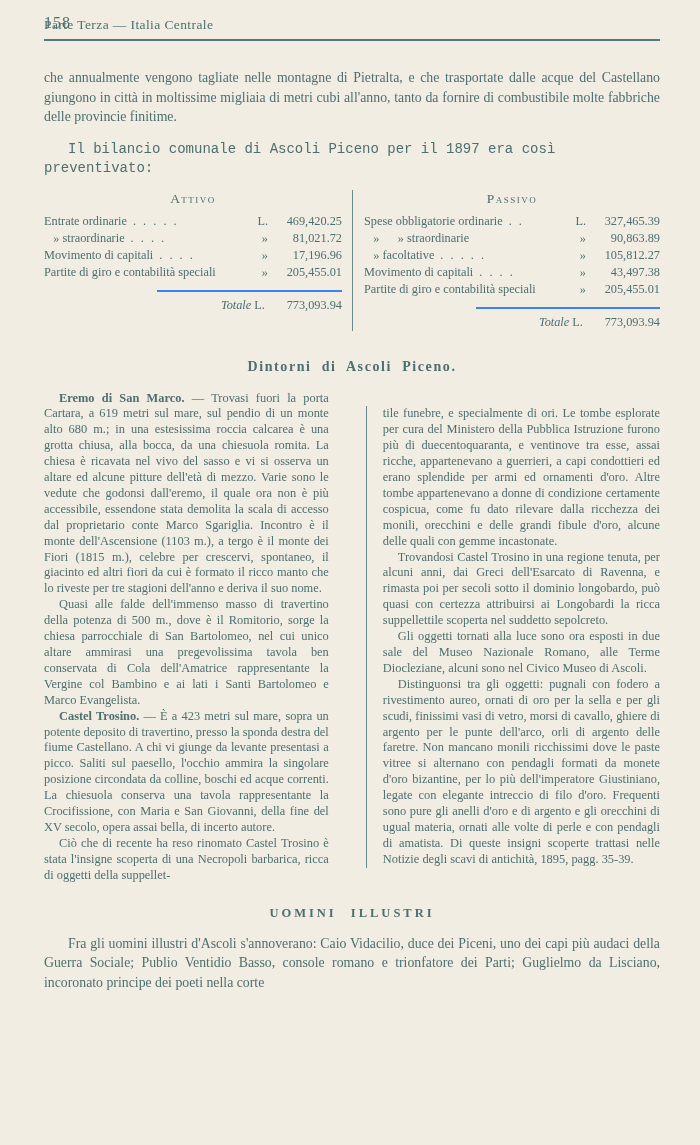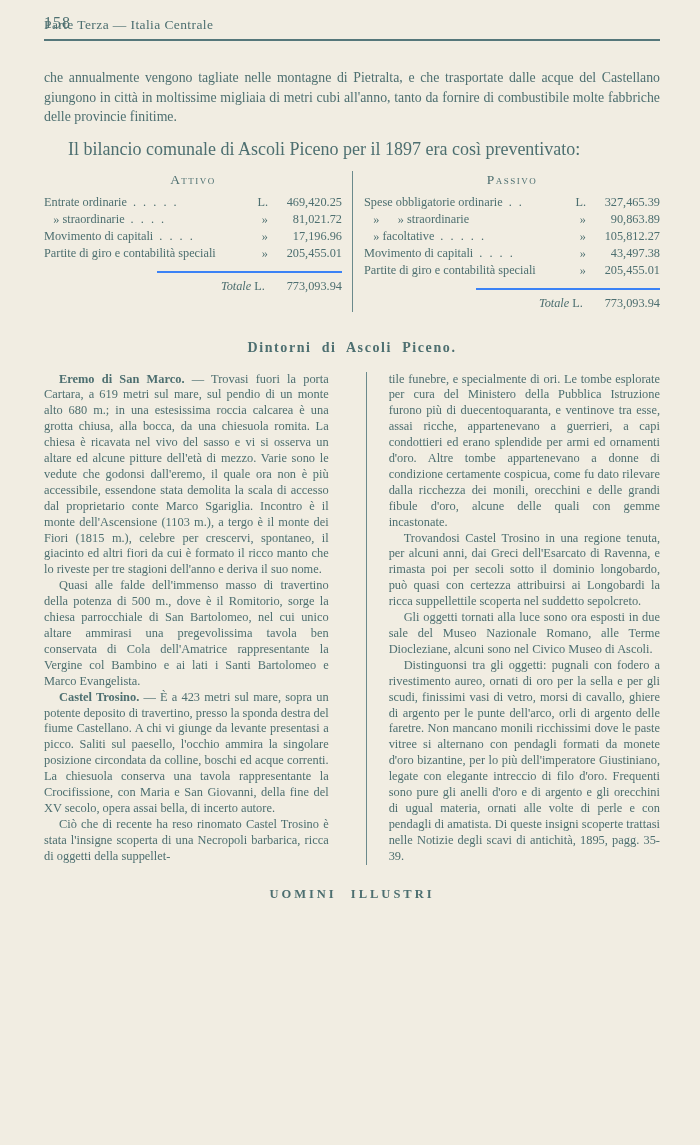--- a/index.html
+++ b/index.html
@@ -15,41 +15,41 @@
   .page-header { position: relative; height: 22px; }
   .pagenum { position: absolute; left: 0; top: 0; font-size: 16px; letter-spacing: 1px; }
   .running-title { position: absolute; left: 0; right: 0; top: 3px; text-align: left; font-size: 13.5px; letter-spacing: .4px; }
   .header-rule { border: none; border-top: 2px solid #55777a; margin: 3px 0 0 0; }
 
   
   .intro { margin: 27px 0 8px 0; font-size: 13.8px; line-height: 19.5px; text-align: justify; }
 
   
   .sec-heading { margin: 22px 0 0 0; text-align: center; font-size: 12.5px; font-weight: bold; letter-spacing: 4px; }
-  .bilancio-intro { margin: 13px 0 0 0; text-indent: 24px; font-size: 18px; line-height: 19px; }
+  .bilancio-intro { margin: 13px 0 0 0; text-indent: 24px; font-size: 14px; line-height: 19px; font-family: Liberation Mono, monospace; }
   .balance-columns { display: flex; margin-top: 12px; align-items: stretch; }
   .balance-col { box-sizing: border-box; width: 50%; font-size: 12.3px; line-height: 17px; }
   .balance-col.left  { padding-right: 10px; }
   .balance-col.right { padding-left: 11px; border-left: 1px solid #6b8a8c; }
   .col-title { text-align: center; font-variant: small-caps; font-size: 13.5px; letter-spacing: 1.5px; margin-bottom: 6px; }
   .b-row { display: flex; white-space: pre; }
   .b-label { flex: 0 1 auto; overflow: hidden; }
   .b-dots { margin-left: 6px; letter-spacing: 2px; overflow: hidden; }
   .b-cur { margin-left: auto; padding-left: 6px; }
   .b-amt { width: 74px; text-align: right; }
   .b-total { margin-top: 9px; border-top: 2px solid #3b82f6; width: 62%; margin-left: auto;
              padding-top: 5px; text-align: right; }
   .b-total .t-amt { display: inline-block; min-width: 74px; text-align: right; }
 
   
   .dintorni-heading { margin: 28px 0 0 0; text-align: center; font-size: 14px; font-weight: bold; letter-spacing: 1.6px; word-spacing: 5px; font-family: Liberation Serif, serif; }
   .twocol { display: flex; margin-top: 16px; align-items: center; }
   .col { box-sizing: border-box; width: 50%; font-size: 12.4px; line-height: 15.9px; text-align: justify; }
   .col-left  { padding-right: 9px; }
-  .col-right { padding-left: 22px; border-left: 1px solid #6b8a8c; margin-left: 28px; }
+  .col-right { padding-left: 16px; border-left: 1px solid #6b8a8c; margin-left: 28px; }
   .cp { margin: 0; text-indent: 15px; }
   .cp.noindent { text-indent: 0; }
   .lead { font-weight: bold; }
 
   
   .uomini-heading { margin: 22px 0 0 0; text-align: center; font-size: 12.5px; font-weight: bold; letter-spacing: 3px; word-spacing: 8px; }
   .final-par { margin: 13px 0 0 0; font-size: 13.8px; line-height: 19.5px; text-align: justify; text-indent: 24px; }
 </style>
 </head>
 <body>
@@ -142,15 +142,16 @@
         <p class="cp"><span>Trovandosi Castel Trosino in una regione tenuta, per alcuni anni, dai Greci dell'Esarcato di Ravenna, e rimasta poi per secoli sotto il dominio longobardo, può quasi con certezza attribuirsi ai Longobardi la ricca suppellettile scoperta nel suddetto sepolcreto.</span></p>
         <p class="cp"><span>Gli oggetti tornati alla luce sono ora esposti in due sale del Museo Nazionale Romano, alle Terme Diocleziane, alcuni sono nel Civico Museo di Ascoli.</span></p>
         <p class="cp"><span>Distinguonsi tra gli oggetti: pugnali con fodero a rivestimento aureo, ornati di oro per la sella e per gli scudi, finissimi vasi di vetro, morsi di cavallo, ghiere di argento per le punte dell'arco, orli di argento delle faretre. Non mancano monili ricchissimi dove le paste vitree si alternano con pendagli formati da monete d'oro bizantine, per lo più dell'imperatore Giustiniano, legate con elegante intreccio di filo d'oro. Frequenti sono pure gli anelli d'oro e di argento e gli orecchini di ugual materia, ornati alle volte di perle e con pendagli di amatista. Di queste insigni scoperte trattasi nelle Notizie degli scavi di antichità, 1895, pagg. 35-39.</span></p>
       </div>
 
     </div>
   </section>
 
   <section>
     <h3 class="uomini-heading">UOMINI ILLUSTRI</h3>
+    <p class="final-par">Fra gli uomini illustri d'Ascoli s'annoverano: Caio Vidacilio, duce dei Piceni, uno dei capi più audaci della Guerra Sociale; Publio Ventidio Basso, console romano e trionfatore dei Parti; Guglielmo da Lisciano, incoronato principe dei poeti nella corte</p>
   </section>
 
 </div>
 
 </body></html>

